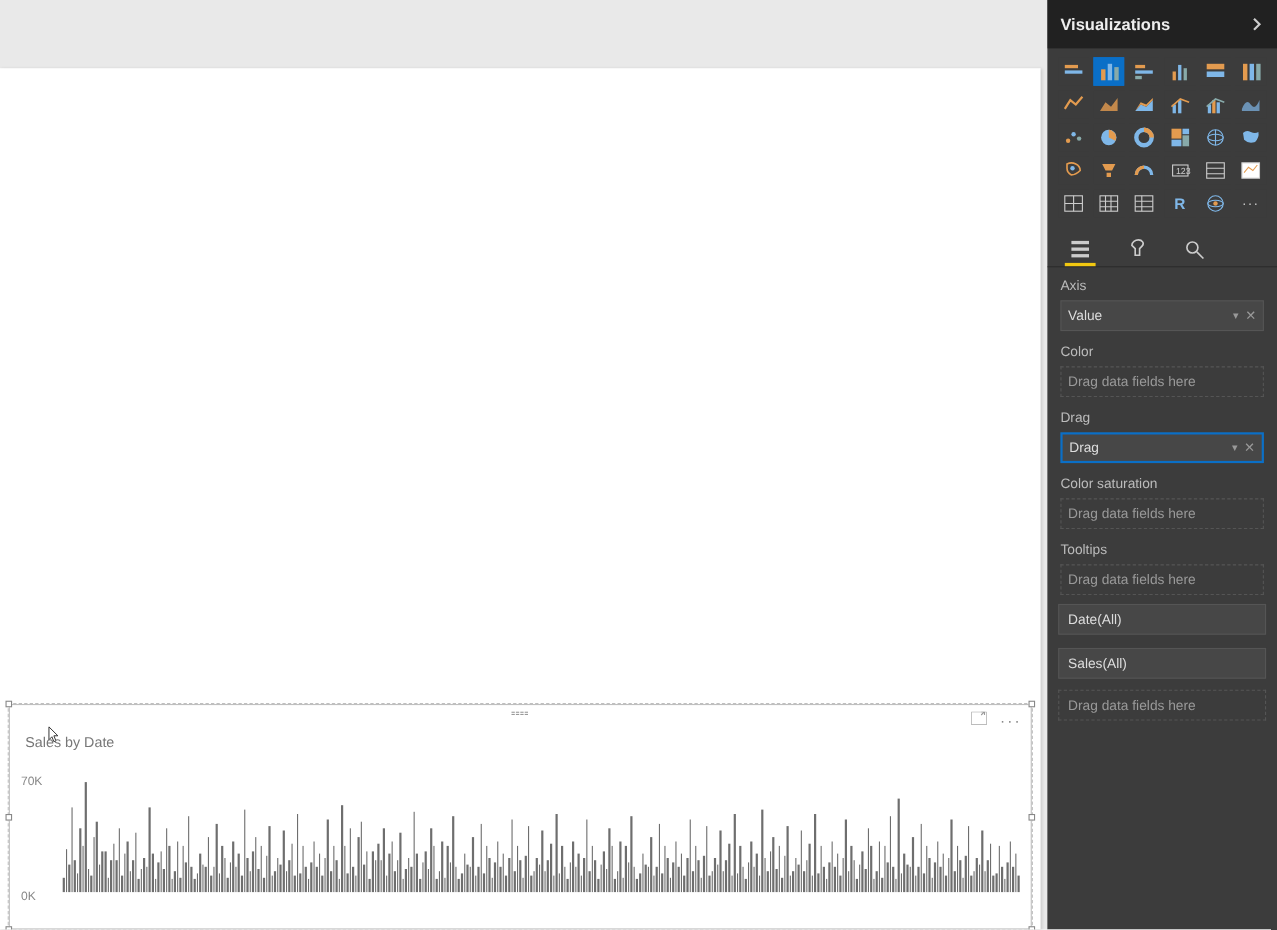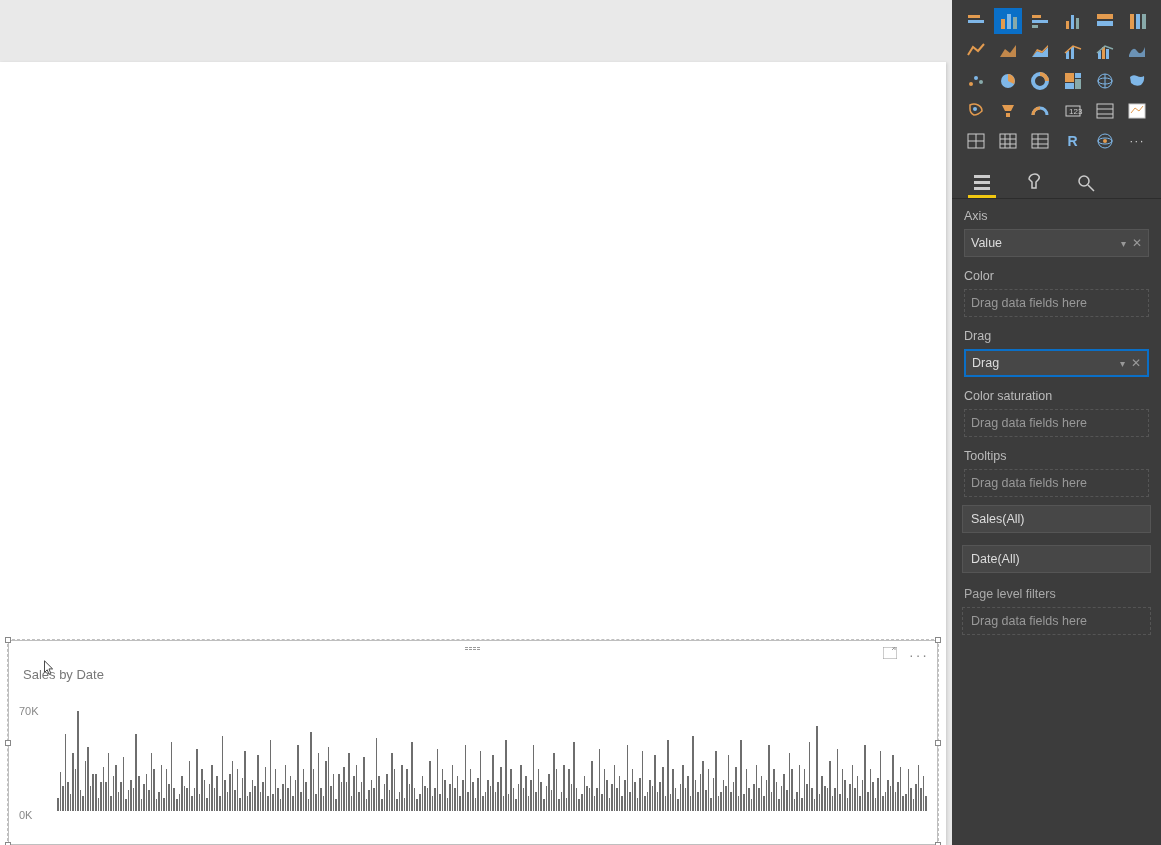--- a/index.html
+++ b/index.html
@@ -520,20 +520,28 @@
           <div style="height: 21.8182%;"></div>
           <div style="height: 32.7273%;"></div>
           <div style="height: 14.5455%;"></div>
         </div>
 
     </div>
   </div>
 </div>
 
 <div class="side-pane">
+  <div class="pane-header">
+    <span>Visualizations</span>
+    <span class="collapse-chev">
+      <svg width="12" height="12" viewBox="0 0 12 12">
+          <path d="M3 1 L8 6 L3 11" fill="none" stroke="#ccc" stroke-width="2"></path>
+        </svg>
+    </span>
+  </div>
 
   <div class="viz-gallery" id="viz-gallery">
       <div class="viz-icon">
         <svg width="20" height="20" viewBox="0 0 20 20">
           <rect x="2" y="4" width="12" height="3" fill="#e39b4f"></rect>
           <rect x="2" y="9" width="16" height="3" fill="#7fb7e8"></rect>
         </svg>
       </div>
       <div class="viz-icon selected">
         <svg width="20" height="20" viewBox="0 0 20 20">
@@ -766,17 +774,16 @@
   <div class="well-section">
     <div class="well-label">Color saturation</div>
     <div class="well empty">Drag data fields here</div>
   </div>
 
   <div class="well-section">
     <div class="well-label">Tooltips</div>
     <div class="well empty">Drag data fields here</div>
   </div>
 
+  <div class="filter-pill">Date(All)</div>
   <div class="filter-pill">Sales(All)</div>
-  <div class="filter-pill">Date(All)</div>
-  <div class="filter-sub">Page level filters</div>
   <div class="filter-drop">Drag data fields here</div>
 </div>
 
 </body></html>

